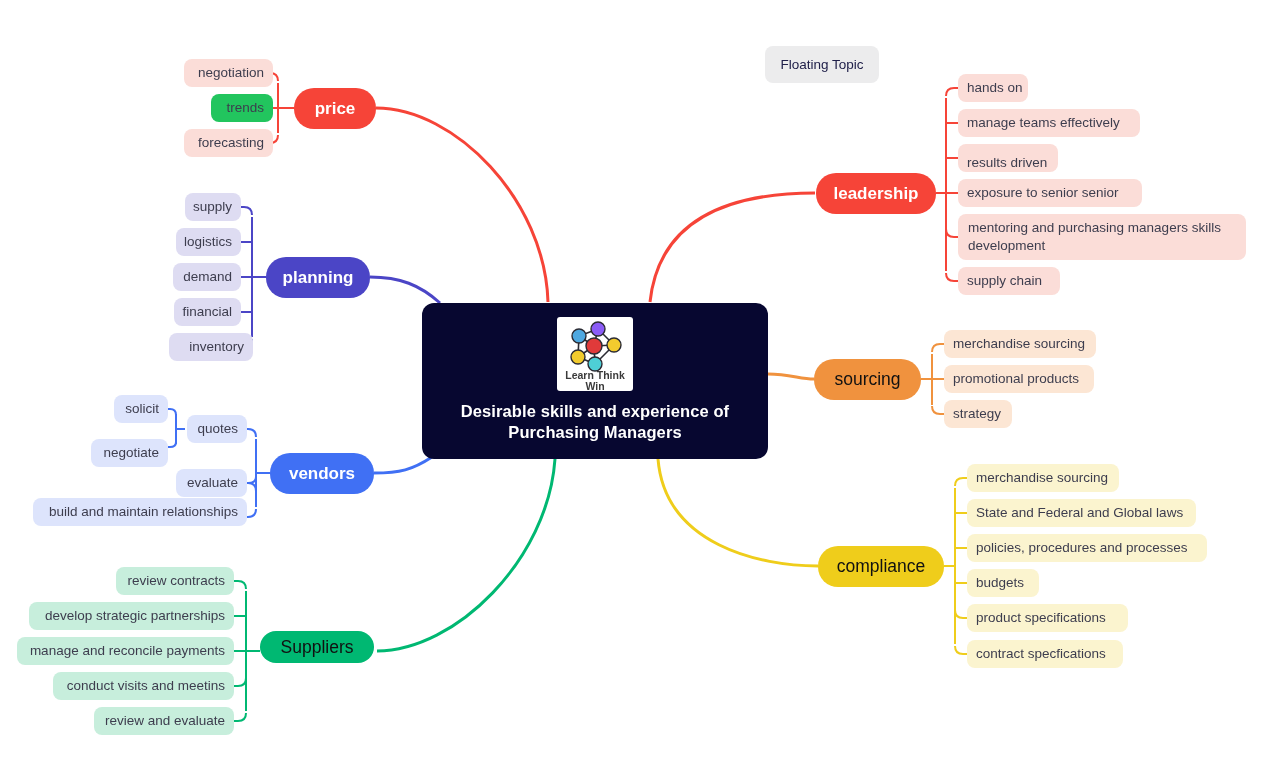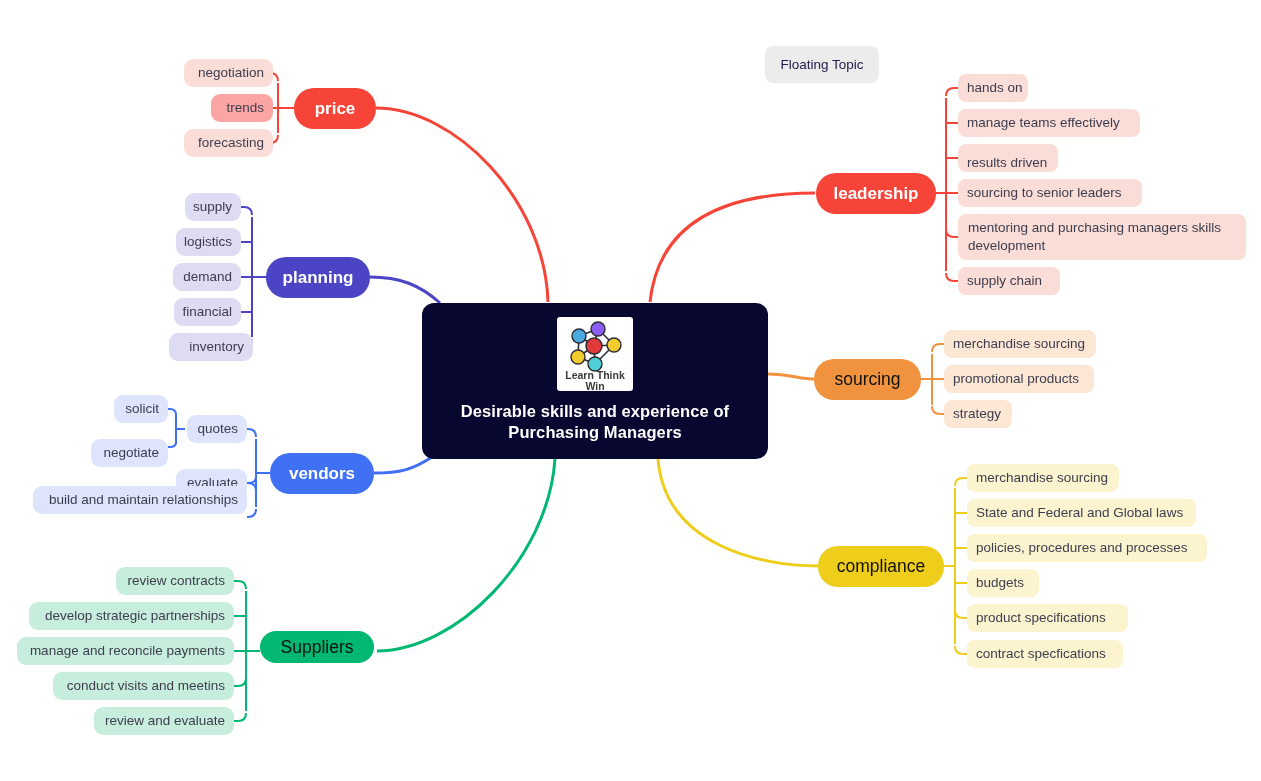--- a/index.html
+++ b/index.html
@@ -75,21 +75,21 @@
   }
   
   .chip {
     font-size: 13.5px;
     color: #3d3d4e;
     padding: 0 9px;
     border-radius: 8px;
     line-height: 1.32;
   }
   .chip.right { justify-content: flex-start; }
-  .chip.left  { justify-content: flex-end; border-radius: 9px; }
+  .chip.left  { justify-content: flex-end; }
   .chip.wrap  { white-space: normal; align-items: center; }
   .floating {
     background: #ececed;
     color: #20204a;
     font-size: 13.5px;
     padding: 0 12px;
     justify-content: center;
     border-radius: 8px;
   }
 </style>
@@ -212,21 +212,21 @@
   <div class="node floating" style="left:765px; top:46px; width:114px; height:37px;">
     <span>Floating Topic</span>
   </div>
 
   <div class="node main" style="left:294px; top:88px; width:82px; height:41px; background:#f64438; color:#ffffff;">
     <span>price</span>
   </div>
   <div class="node chip left" style="left:184px; top:59px; width:89px; height:28px; background:#fbddd8;">
     <span>negotiation</span>
   </div>
-  <div class="node chip left" style="left:211px; top:94px; width:62px; height:28px; background:#fca5a5;padding-left:33px;">
+  <div class="node chip left" style="left:211px; top:94px; width:62px; height:28px; background:#22c55e;padding-left:33px;">
     <span>trends</span>
   </div>
   <div class="node chip left" style="left:184px; top:129px; width:89px; height:28px; background:#fbddd8;">
     <span>forecasting</span>
   </div>
 
   <div class="node main" style="left:266px; top:257px; width:104px; height:41px; background:#4b45c6; color:#ffffff;">
     <span>planning</span>
   </div>
   <div class="node chip left" style="left:185px; top:193px; width:56px; height:28px; background:#dedcf2;">
@@ -247,21 +247,21 @@
 
   <div class="node main" style="left:270px; top:453px; width:104px; height:41px; background:#4070f4; color:#ffffff;">
     <span>vendors</span>
   </div>
   <div class="node chip left" style="left:187px; top:415px; width:60px; height:28px; background:#dde4fc;">
     <span>quotes</span>
   </div>
   <div class="node chip left" style="left:176px; top:469px; width:71px; height:28px; background:#dde4fc;">
     <span>evaluate</span>
   </div>
-  <div class="node chip left" style="left:33px; top:486px; width:214px; height:28px; background:#dde4fc;padding-left:40px;">
+  <div class="node chip left" style="left:33px; top:498px; width:214px; height:28px; background:#dde4fc;padding-left:40px;">
     <span>build and maintain relationships</span>
   </div>
   <div class="node chip left" style="left:114px; top:395px; width:54px; height:28px; background:#dde4fc;">
     <span>solicit</span>
   </div>
   <div class="node chip left" style="left:91px; top:439px; width:77px; height:28px; background:#dde4fc;">
     <span>negotiate</span>
   </div>
 
   <div class="node main plain" style="left:260px; top:631px; width:114px; height:32px; background:#00b872; color:#111111;">
@@ -289,21 +289,21 @@
   <div class="node chip right" style="left:958px; top:74px; width:70px; height:28px; background:#fbddd8;">
     <span>hands on</span>
   </div>
   <div class="node chip right" style="left:958px; top:109px; width:182px; height:28px; background:#fbddd8;">
     <span>manage teams effectively</span>
   </div>
   <div class="node chip right" style="left:958px; top:144px; width:100px; height:28px; background:#fbddd8;align-items:flex-end;">
     <span>results driven</span>
   </div>
   <div class="node chip right" style="left:958px; top:179px; width:184px; height:28px; background:#fbddd8;">
-    <span>sourcing to senior leaders</span>
+    <span>exposure to senior senior</span>
   </div>
   <div class="node chip right wrap" style="left:958px; top:214px; width:288px; height:46px; background:#fbddd8; padding:0 10px;">
     <span>mentoring and purchasing managers skills development</span>
   </div>
   <div class="node chip right" style="left:958px; top:267px; width:102px; height:28px; background:#fbddd8;">
     <span>supply chain</span>
   </div>
 
   <div class="node main plain" style="left:814px; top:359px; width:107px; height:41px; background:#f0923e; color:#111111;">
     <span>sourcing</span>

